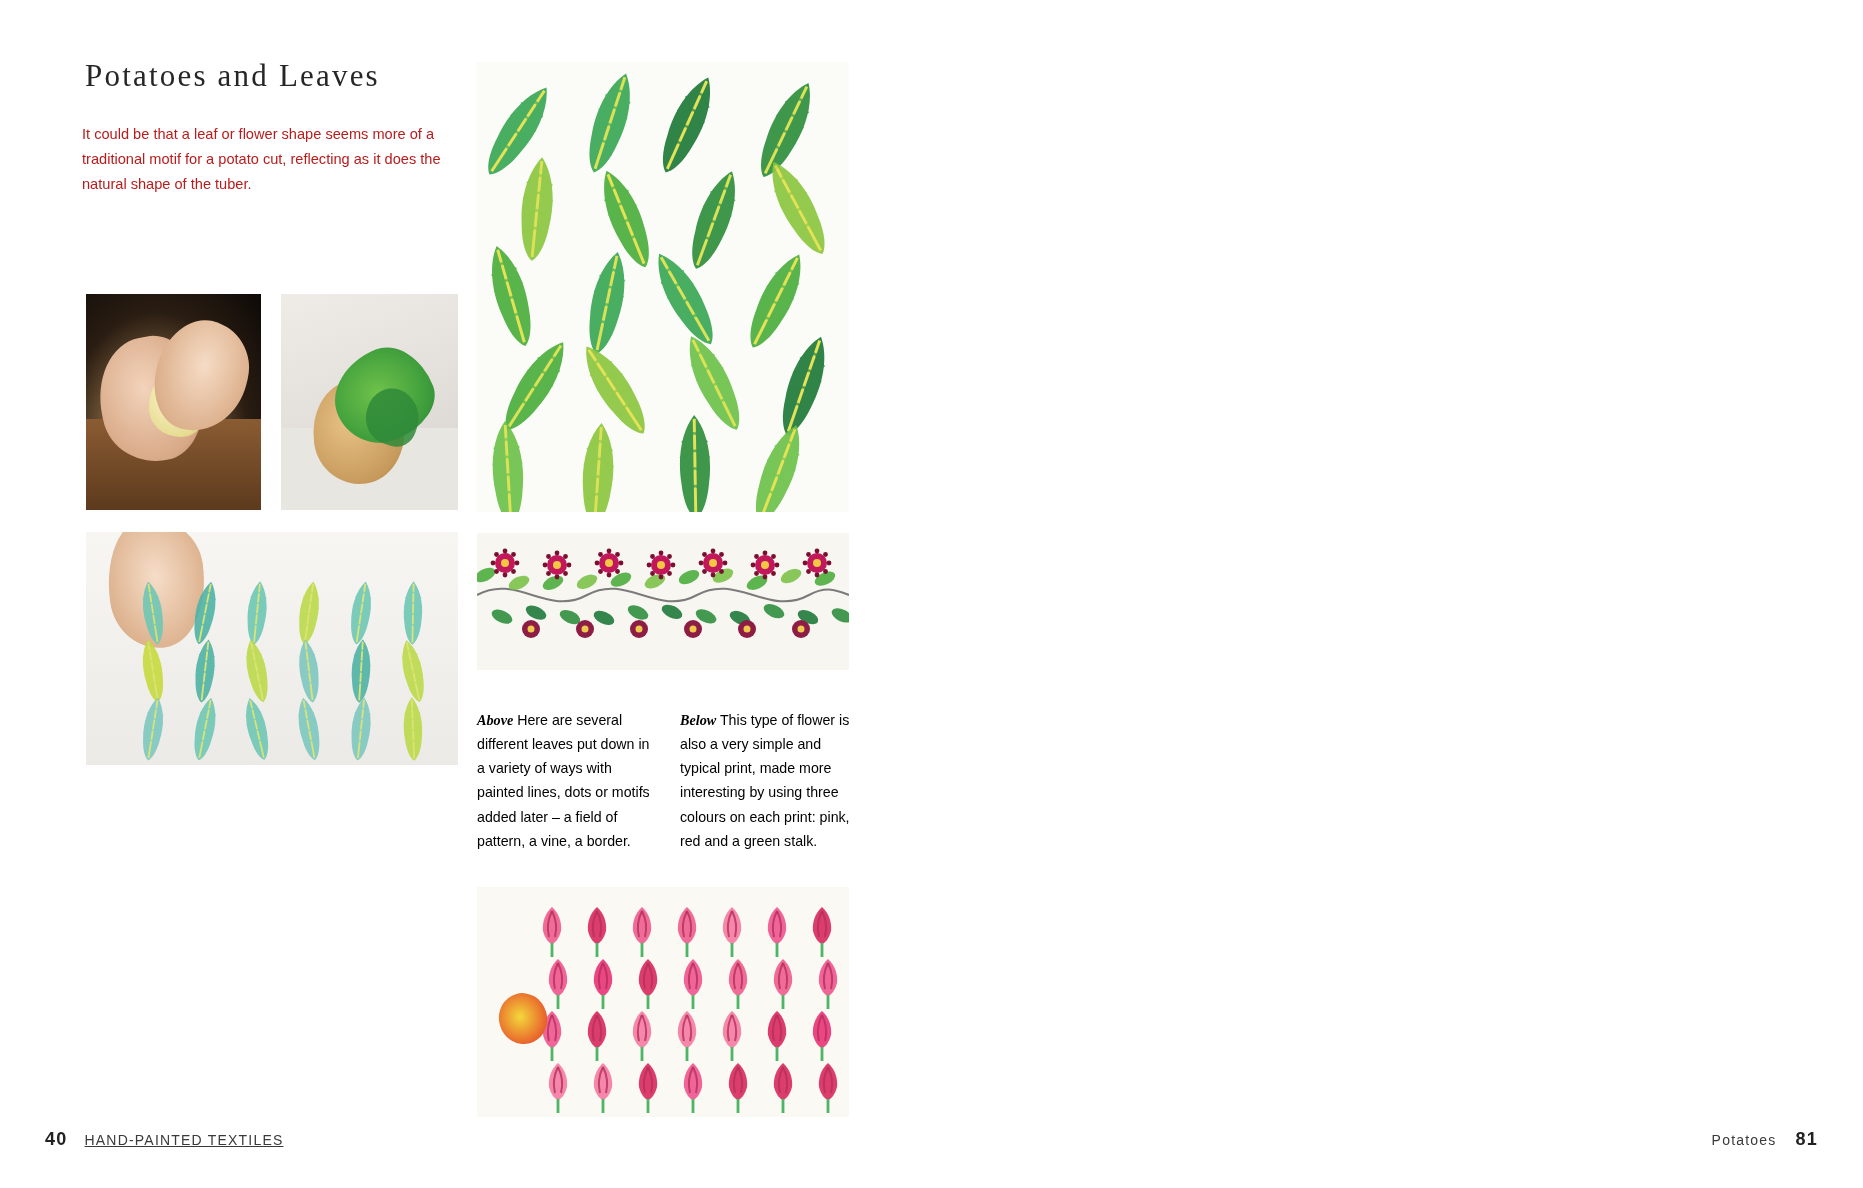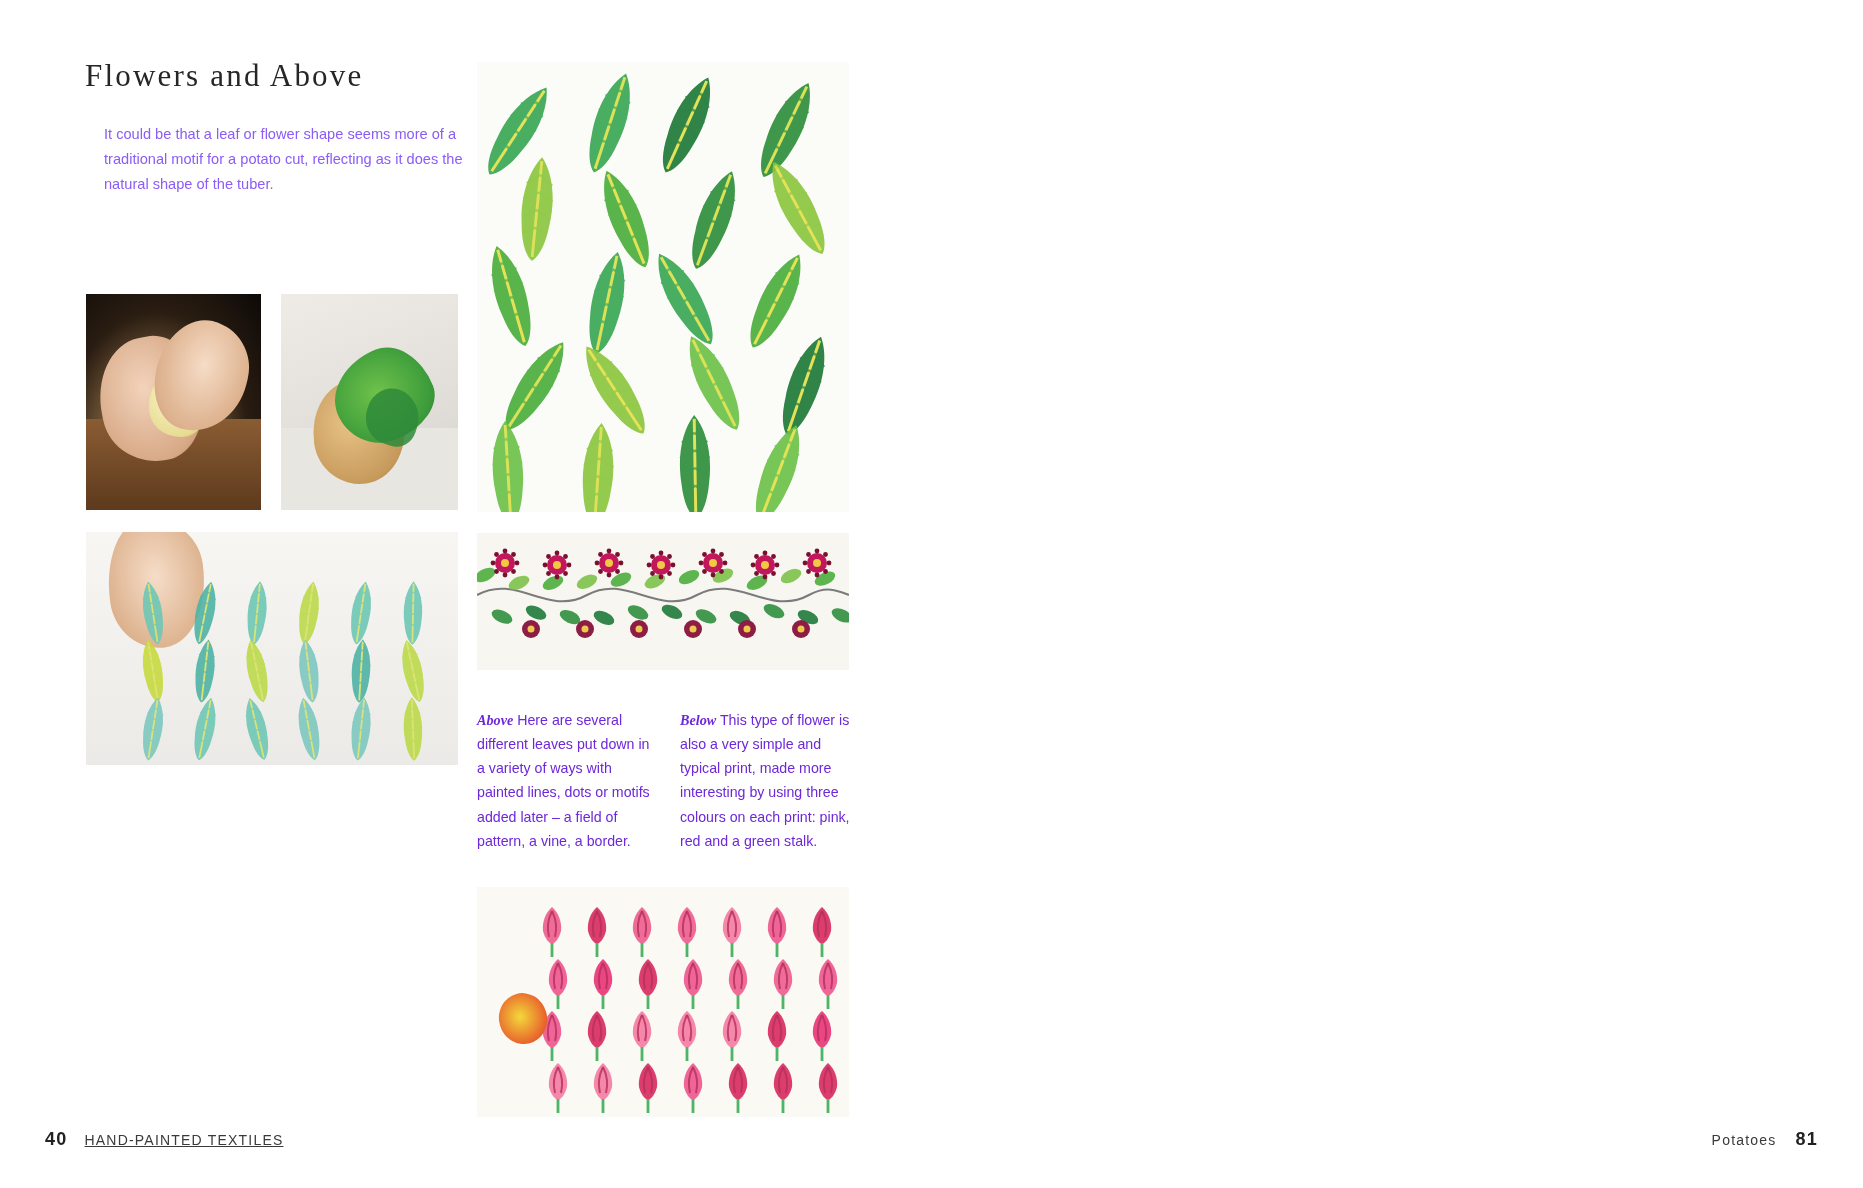--- a/index.html
+++ b/index.html
@@ -15,22 +15,22 @@
   .page-right{width:932px;}
   .gutter{position:absolute;left:931px;top:0;width:1px;height:1188px;background:#d8d8d8;}
 
   
   .title{
     position:absolute;left:85px;top:58px;
     font-family:"Liberation Serif", serif;
     font-size:31px;letter-spacing:2.2px;color:#262626;font-weight:400;
   }
   .intro{
-    position:absolute;left:104px;top:122px;width:378px;
-    font-size:14.6px;line-height:1.72;color:#8b5cf6;
+    position:absolute;left:82px;top:122px;width:378px;
+    font-size:14.6px;line-height:1.72;color:#b91c1c;
   }
 
   
   .ph{position:absolute;overflow:hidden;}
 
   
   .ph-peel{left:86px;top:294px;width:175px;height:216px;background:#120d0a;}
   .peel-bg{position:absolute;inset:0;background:
      radial-gradient(ellipse at 40% 70%, #c8a882 0%, #8a6a44 28%, #2a1d12 62%, #0c0907 100%);}
   .peel-wood{position:absolute;left:0;bottom:0;width:100%;height:42%;
@@ -71,42 +71,42 @@
   .ph-leafpanel{left:477px;top:62px;width:372px;height:450px;background:#fbfbf8;}
   .leafpanel-bg{position:absolute;inset:0;background:#fbfbf7;}
 
   
   .ph-border{left:477px;top:533px;width:372px;height:137px;background:#f6f5f0;}
 
   
   .ph-tulip{left:477px;top:887px;width:372px;height:230px;background:#fbf8f4;}
 
   
-  .cap{position:absolute;font-size:14.2px;line-height:1.7;color:#6d28d9;}
+  .cap{position:absolute;font-size:14.2px;line-height:1.7;color:#000000;}
   .cap b{font-family:"Liberation Serif", serif;font-style:italic;font-weight:700;}
   .cap-left{left:477px;top:708px;width:176px;}
   .cap-right{left:680px;top:708px;width:180px;}
 
   .folio{position:absolute;bottom:38px;font-size:14px;letter-spacing:1.2px;color:#3a3a3a;}
   .folio-num{font-weight:700;font-size:18px;color:#222;}
   .folio-l{left:45px;}
   .folio-r{right:45px;}
 
   
   .leafshape{position:absolute;}
   .tulip{position:absolute;}
 </style>
 </head>
 <body>
 
 <div class="spread">
 
   <div class="page page-left">
 
-    <div class="title">Flowers and Above</div>
+    <div class="title">Potatoes and Leaves</div>
     <div class="intro">It could be that a leaf or flower shape seems more of a traditional motif for a potato cut, reflecting as it does the natural shape of the tuber.</div>
 
     <div class="ph ph-peel">
       <div class="peel-bg"></div>
       <div class="peel-wood"></div>
       <div class="peel-hand1"></div>
       <div class="peel-potato"></div>
       <div class="peel-cut"></div>
       <div class="peel-hand2"></div>
     </div>

